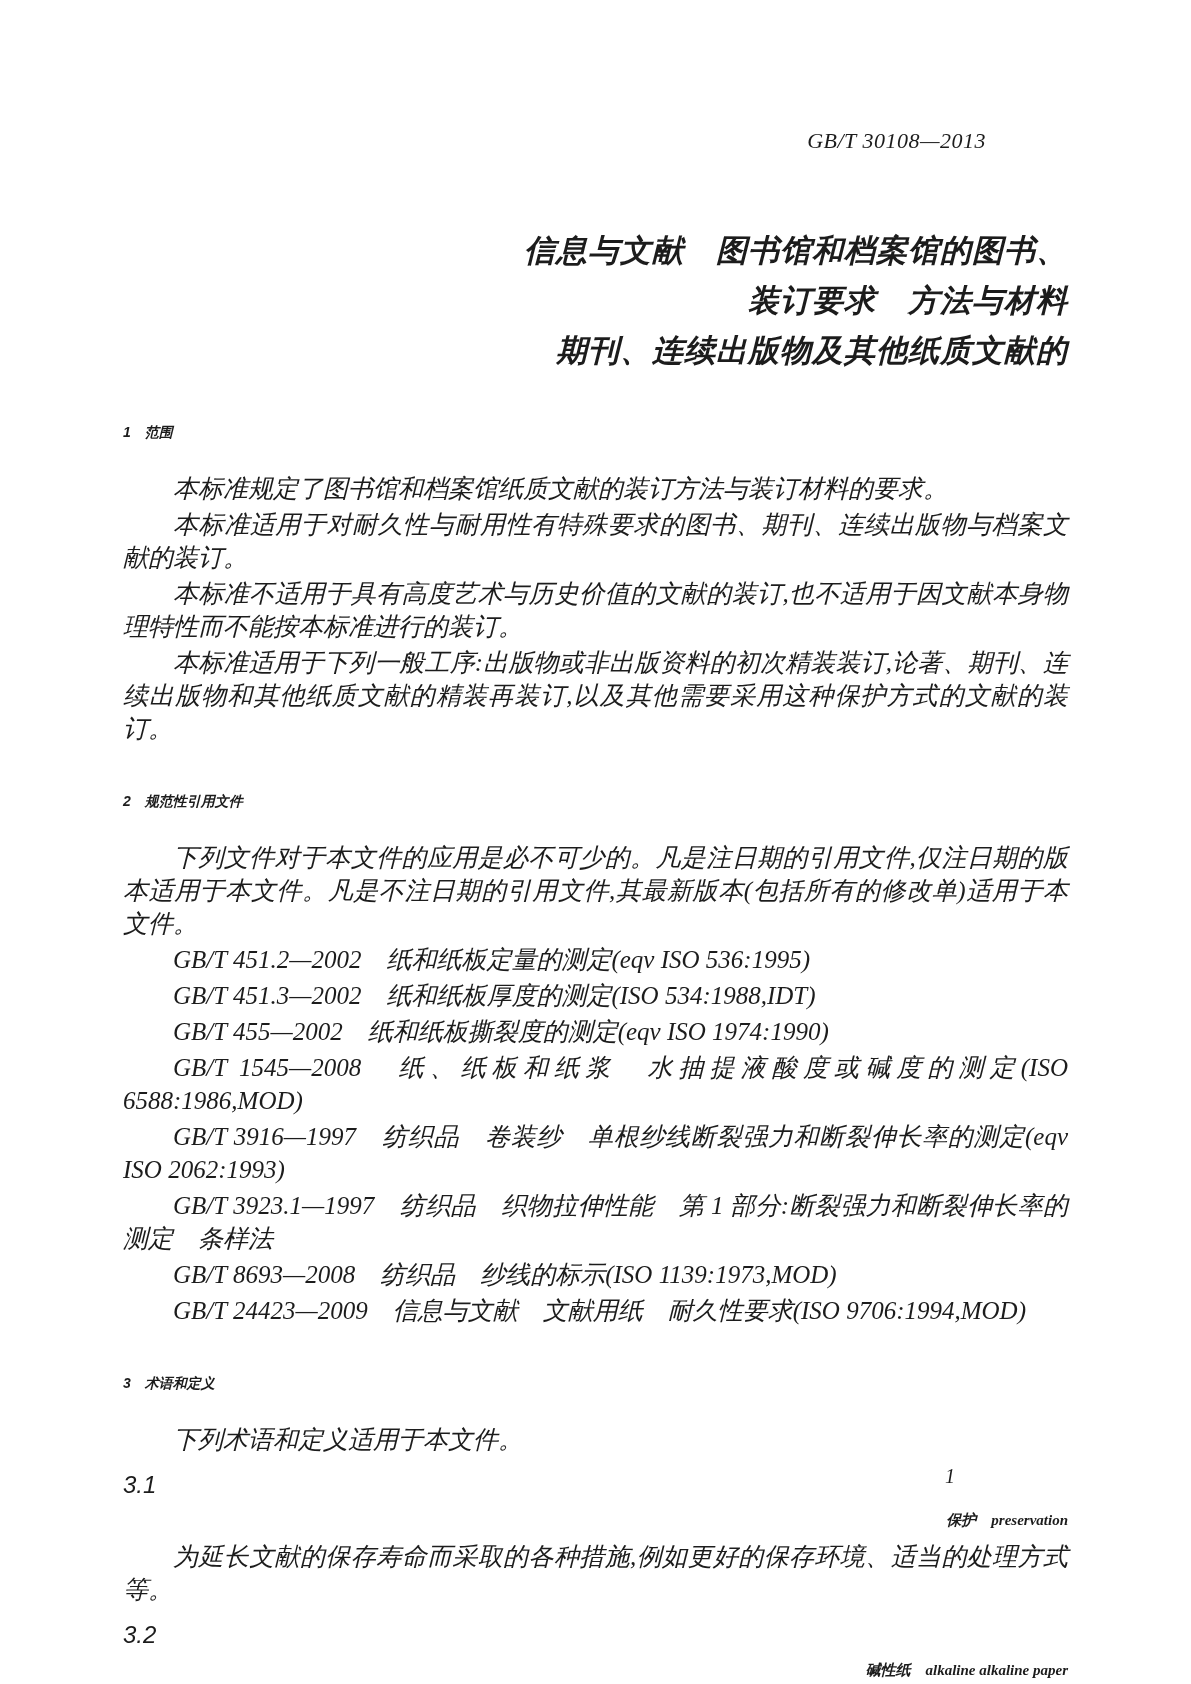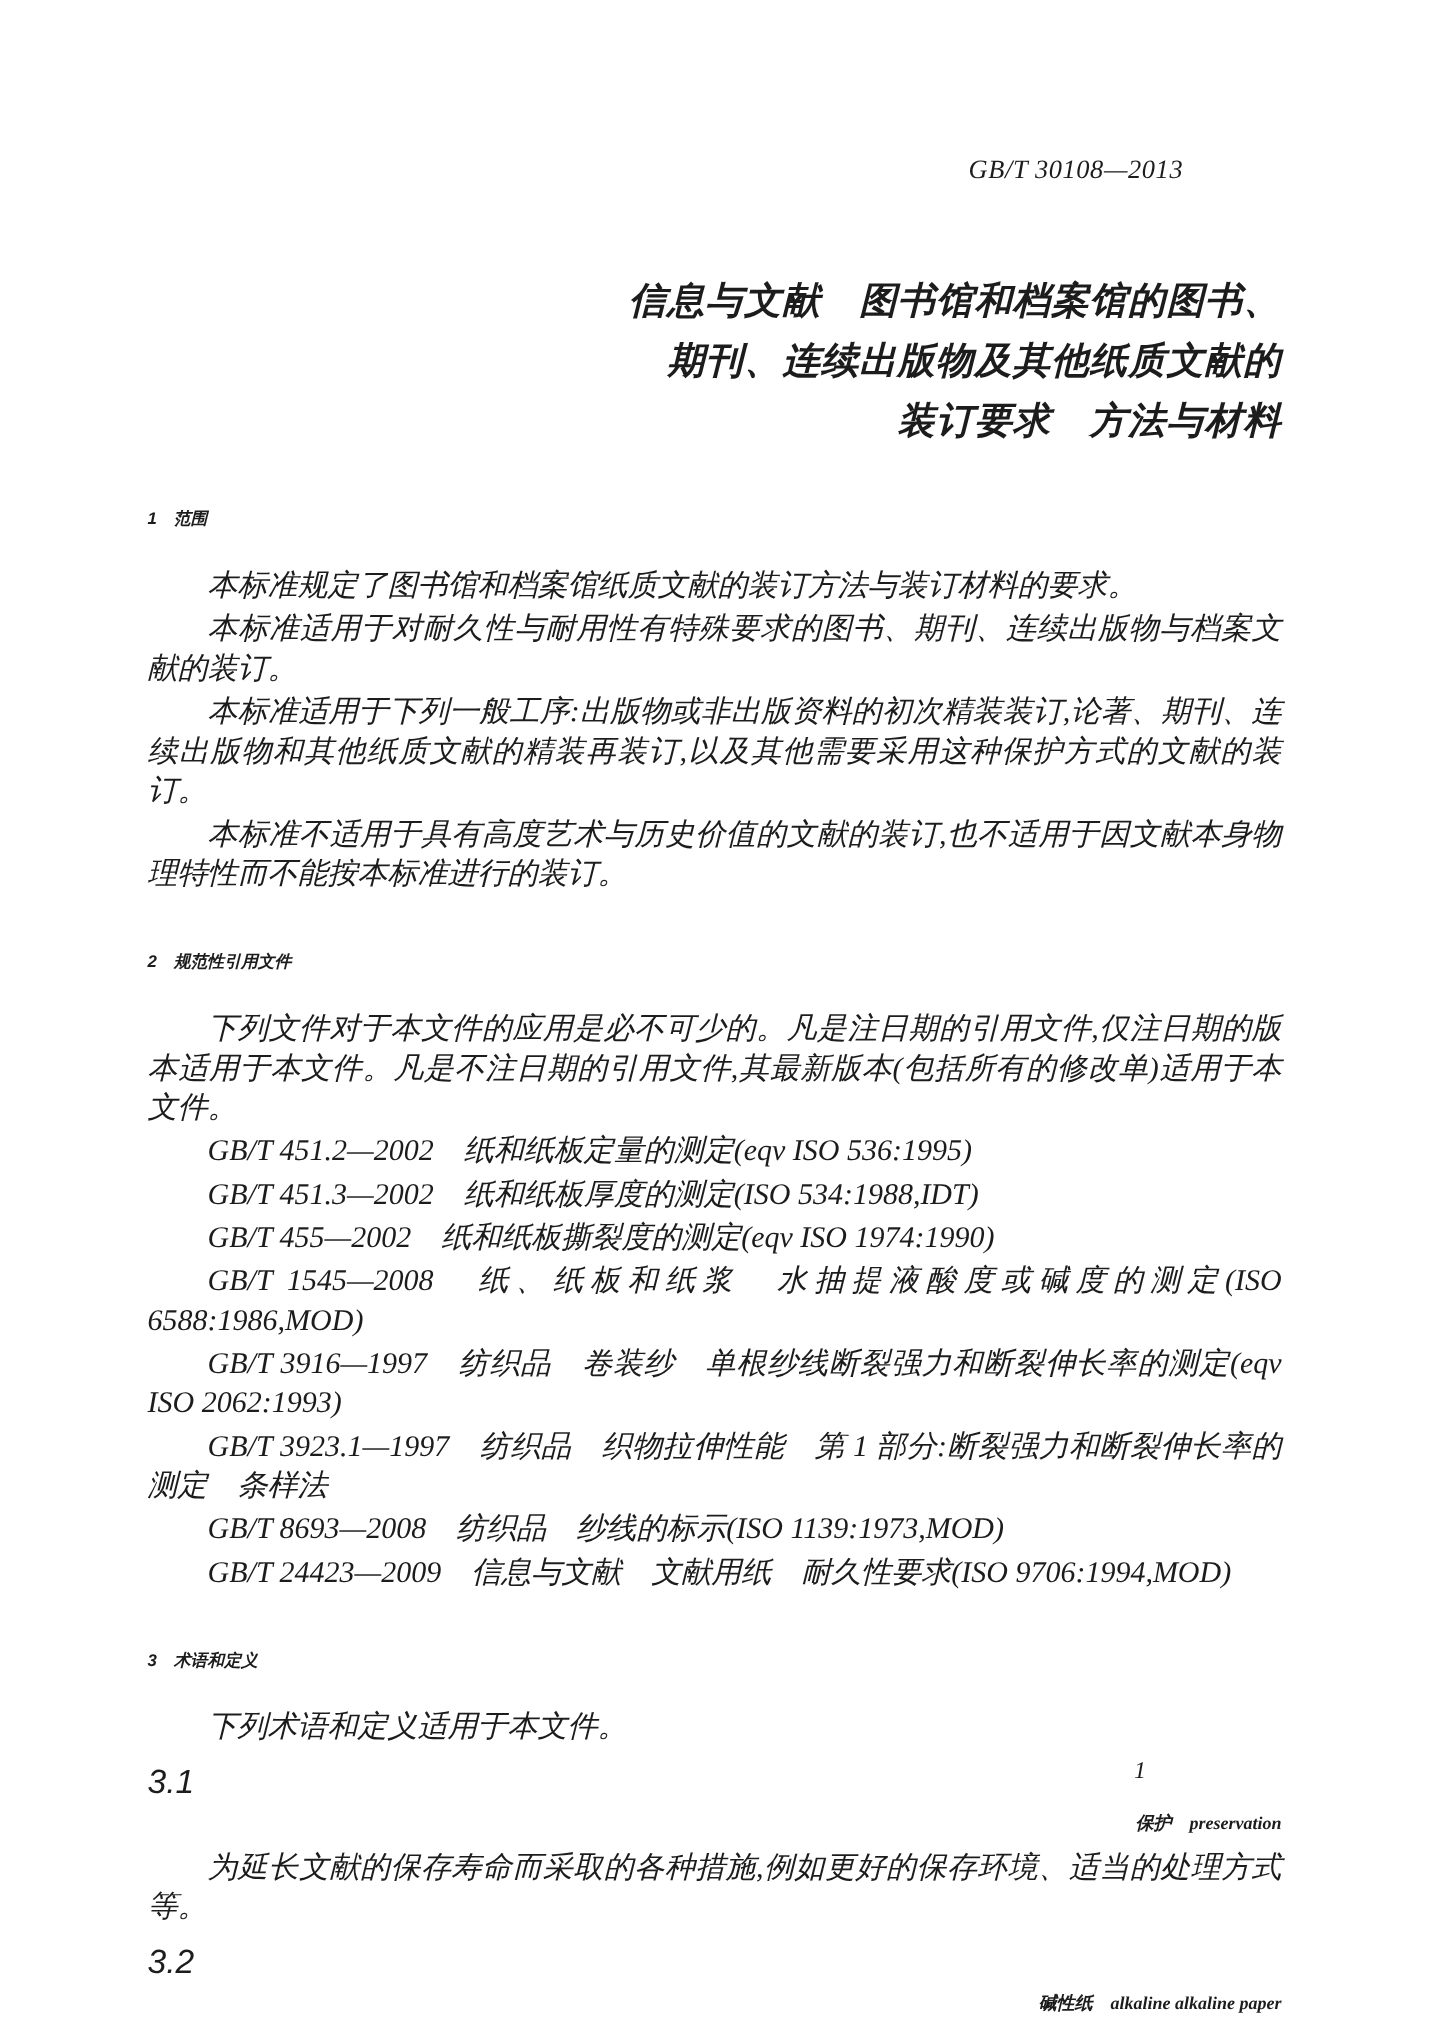--- a/index.html
+++ b/index.html
@@ -46,21 +46,21 @@
     font-size: 25px;
     line-height: 33px;
     text-indent: 2em;
     margin: 3px 0;
     text-align: justify;
   }
   .ref-list { margin-top: 2px; }
   .term-block { margin-top: 6px; }
   .term-number {
     font-family: "Liberation Sans", "DejaVu Sans", sans-serif;
-    font-size: 28px;
+    font-size: 24px;
     line-height: 30px;
     margin-top: 14px;
   }
   .term-name {
     font-size: 15px;
     line-height: 33px;
     text-indent: 2em;
     font-weight: bold;
     margin-top: 4px;
     text-align: right;
@@ -75,30 +75,30 @@
 </head>
 <body>
 
 <div class="page">
   <div class="content">
 
     <div class="doc-number">GB/T 30108—2013</div>
 
     <h1 class="title">
       <span class="title-line">信息与文献　图书馆和档案馆的图书、</span>
+      <span class="title-line">装订要求　方法与材料</span>
       <span class="title-line">期刊、连续出版物及其他纸质文献的</span>
-      <span class="title-line">装订要求　方法与材料</span>
     </h1>
 
     <h2 class="section-heading">1　范围</h2>
 
     <p class="para">本标准规定了图书馆和档案馆纸质文献的装订方法与装订材料的要求。</p>
     <p class="para">本标准适用于对耐久性与耐用性有特殊要求的图书、期刊、连续出版物与档案文献的装订。</p>
+    <p class="para">本标准不适用于具有高度艺术与历史价值的文献的装订,也不适用于因文献本身物理特性而不能按本标准进行的装订。</p>
     <p class="para">本标准适用于下列一般工序:出版物或非出版资料的初次精装装订,论著、期刊、连续出版物和其他纸质文献的精装再装订,以及其他需要采用这种保护方式的文献的装订。</p>
-    <p class="para">本标准不适用于具有高度艺术与历史价值的文献的装订,也不适用于因文献本身物理特性而不能按本标准进行的装订。</p>
 
     <h2 class="section-heading">2　规范性引用文件</h2>
 
     <p class="para">下列文件对于本文件的应用是必不可少的。凡是注日期的引用文件,仅注日期的版本适用于本文件。凡是不注日期的引用文件,其最新版本(包括所有的修改单)适用于本文件。</p>
 
     <div class="ref-list">
       <p class="para">GB/T 451.2—2002　纸和纸板定量的测定(eqv ISO 536:1995)</p>
       <p class="para">GB/T 451.3—2002　纸和纸板厚度的测定(ISO 534:1988,IDT)</p>
       <p class="para">GB/T 455—2002　纸和纸板撕裂度的测定(eqv ISO 1974:1990)</p>
       <p class="para">GB/T 1545—2008　纸、纸板和纸浆　水抽提液酸度或碱度的测定(ISO 6588:1986,MOD)</p>

